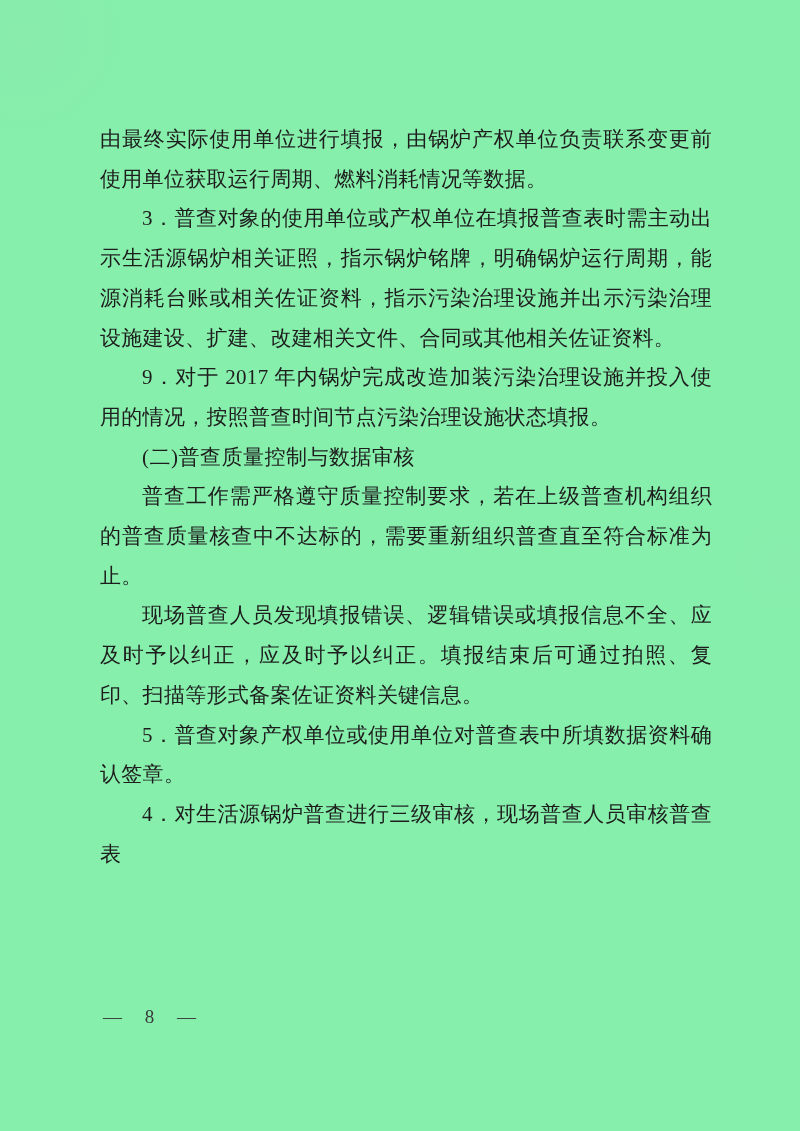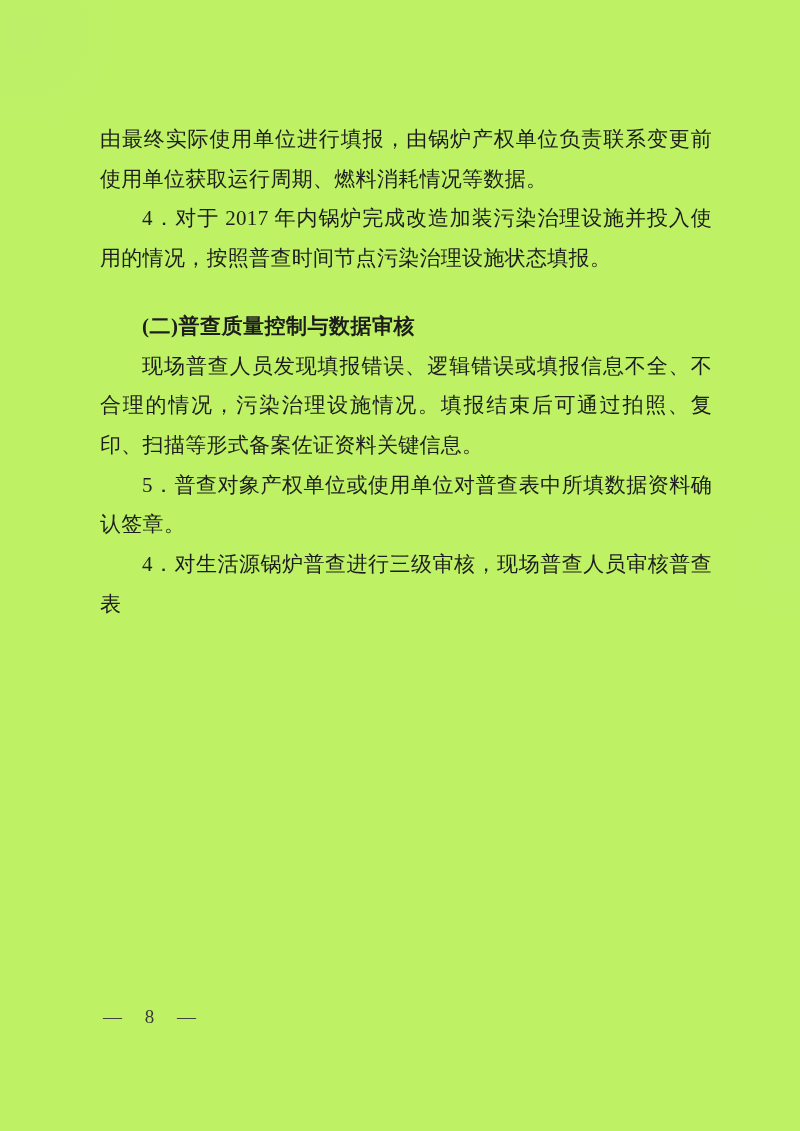--- a/index.html
+++ b/index.html
@@ -8,21 +8,21 @@
     width: 800px;
     height: 1131px;
     background: #ffffff;
     font-family: "Liberation Serif", "DejaVu Serif", serif;
   }
 
   .page {
     position: relative;
     width: 800px;
     height: 1131px;
-    background: #bef264;
+    background: #86efac;
     overflow: hidden;
     padding-left: 16px;
   }
 
   
   .scan-noise {
     position: absolute;
     left: 0; top: 0;
     width: 100%; height: 100%;
     background:
@@ -47,44 +47,45 @@
   .content p {
     text-indent: 2em;
     word-break: break-all;
   }
 
   .content p.no-indent {
     text-indent: 0;
   }
 
   .content p.heading {
-    font-weight: bold;
+    font-weight: normal;
     letter-spacing: 0.5px;
-    margin-top: 28px;
   }
 
   .footer {
     position: absolute;
     left: 103px;
     top: 1000px;
     font-size: 19px;
     color: #3a3a3a;
     letter-spacing: 9px;
     line-height: 34px;
   }
 </style>
 </head>
 <body>
 
 <div class="page">
   <div class="scan-noise"></div>
 
   <div class="content">
     <p class="no-indent">由最终实际使用单位进行填报，由锅炉产权单位负责联系变更前使用单位获取运行周期、燃料消耗情况等数据。</p>
-    <p>4．对于 2017 年内锅炉完成改造加装污染治理设施并投入使用的情况，按照普查时间节点污染治理设施状态填报。</p>
+    <p>3．普查对象的使用单位或产权单位在填报普查表时需主动出示生活源锅炉相关证照，指示锅炉铭牌，明确锅炉运行周期，能源消耗台账或相关佐证资料，指示污染治理设施并出示污染治理设施建设、扩建、改建相关文件、合同或其他相关佐证资料。</p>
+    <p>9．对于 2017 年内锅炉完成改造加装污染治理设施并投入使用的情况，按照普查时间节点污染治理设施状态填报。</p>
     <p class="heading">(二)普查质量控制与数据审核</p>
-    <p>现场普查人员发现填报错误、逻辑错误或填报信息不全、不合理的情况，污染治理设施情况。填报结束后可通过拍照、复印、扫描等形式备案佐证资料关键信息。</p>
+    <p>普查工作需严格遵守质量控制要求，若在上级普查机构组织的普查质量核查中不达标的，需要重新组织普查直至符合标准为止。</p>
+    <p>现场普查人员发现填报错误、逻辑错误或填报信息不全、应及时予以纠正，应及时予以纠正。填报结束后可通过拍照、复印、扫描等形式备案佐证资料关键信息。</p>
     <p>5．普查对象产权单位或使用单位对普查表中所填数据资料确认签章。</p>
     <p>4．对生活源锅炉普查进行三级审核，现场普查人员审核普查表</p>
   </div>
 
   <div class="footer">— 8 —</div>
 </div>
 
 </body></html>

